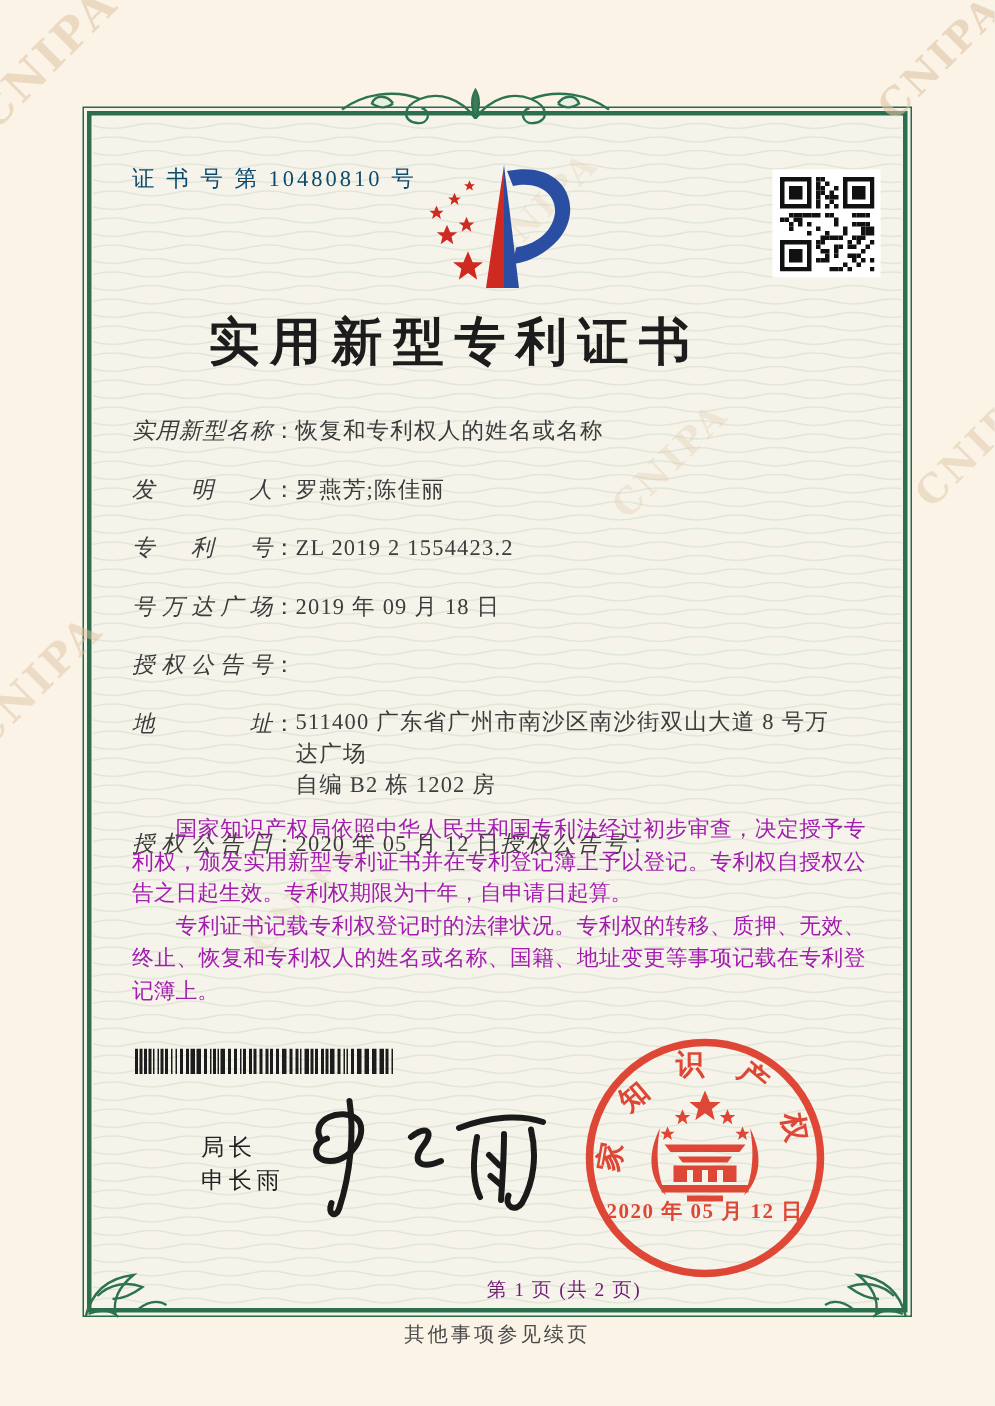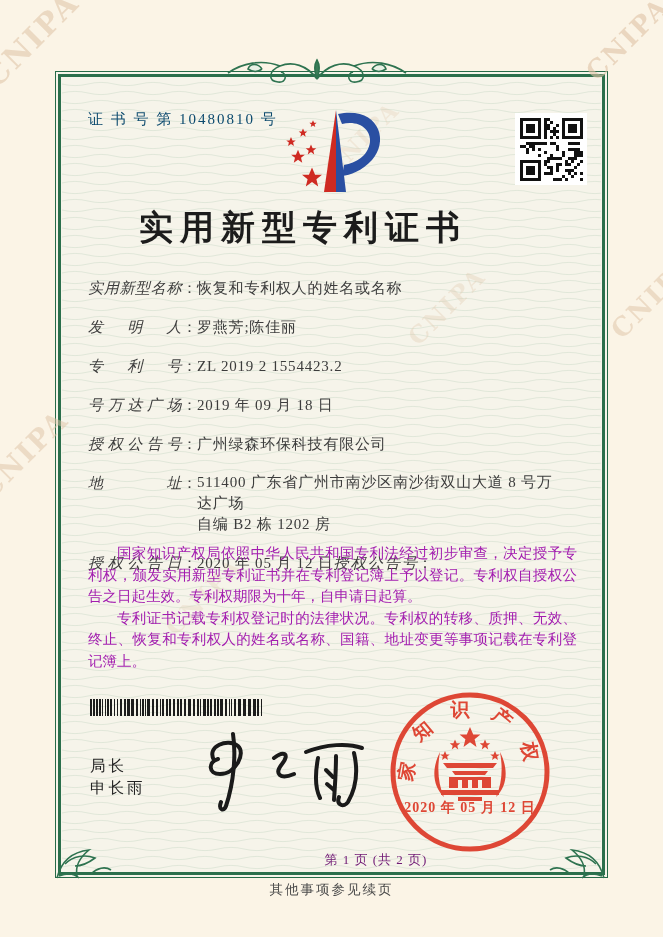--- a/index.html
+++ b/index.html
@@ -41,21 +41,21 @@
   .grant-pair2{display:flex;}
   .grant-pair2 .flabel{width:84px;}
 
   .paras{position:absolute;left:88px;top:543px;width:489px;font-size:14.5px;
          line-height:21.5px;text-align:justify;color:#a21caf;}
   .paras p{margin:0;text-indent:2em;}
 
   #barcode{position:absolute;left:90px;top:699px;}
 
   .signer{position:absolute;left:90px;top:755px;font-size:15.5px;letter-spacing:3px;color:#222;}
-  .signer div{line-height:22px;}
+  .signer div{line-height:22px;margin-left:44px;}
   .sig-svg{position:absolute;left:188px;top:726px;}
 
   .seal{position:absolute;left:382px;top:686px;z-index:6;opacity:0.93;}
 
   .page-num{position:absolute;left:55px;top:851px;width:642px;text-align:center;
             font-size:13px;letter-spacing:1px;color:#701a75;}
   .bottom-note{position:absolute;left:0;top:881px;width:663px;text-align:center;
                font-size:13.5px;letter-spacing:2px;color:#4a4a4a;}
 
   .ornament-top{position:absolute;left:222px;top:57px;z-index:3;}
@@ -344,21 +344,20 @@
         <span class="fvalue">ZL 2019 2 1554423.2</span>
       </div>
       <div class="frow">
         <span class="flabel">号万达广场</span>
           <span class="colon">：</span>
         <span class="fvalue">2019 年 09 月 18 日</span>
       </div>
       <div class="frow">
         <span class="flabel">授权公告号</span>
           <span class="colon">：</span>
-        <span class="fvalue">广州绿森环保科技有限公司</span>
       </div>
       <div class="frow">
         <span class="flabel">地址</span>
           <span class="colon">：</span>
         <span class="fvalue addr-value">
             <span>511400 广东省广州市南沙区南沙街双山大道 8 号万达广场</span>
             <span>自编 B2 栋 1202 房</span>
           </span>
       </div>
       <div class="frow grant-row">

